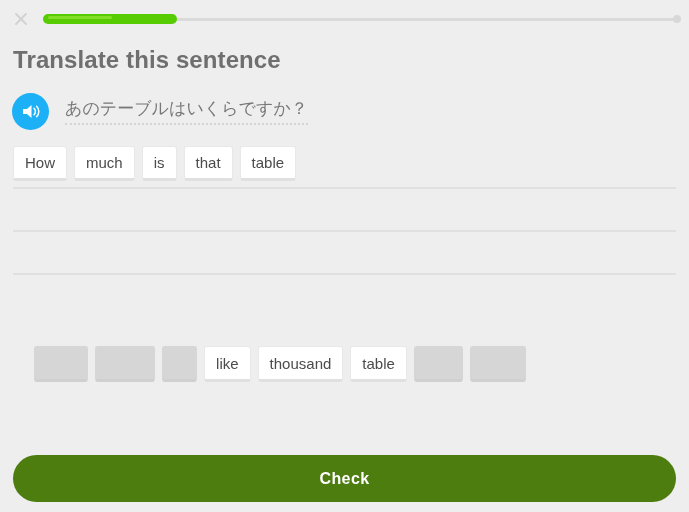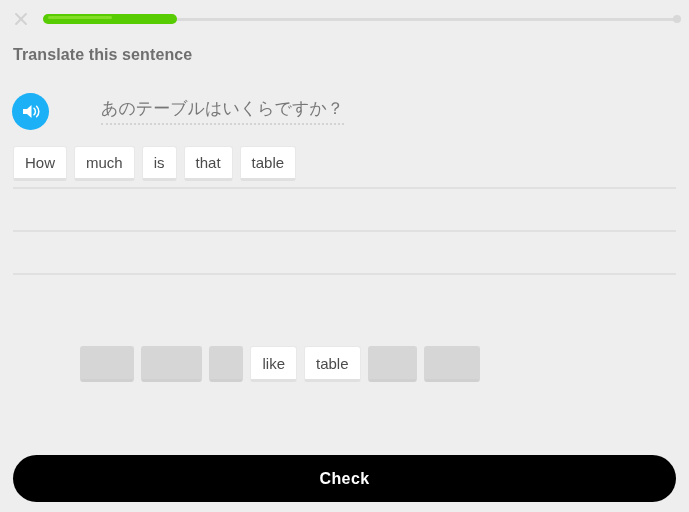--- a/index.html
+++ b/index.html
@@ -94,35 +94,34 @@
     height: 8px;
     border-radius: 50%;
     background: #d8d8d8;
   }
 
   
   .page-title {
     position: absolute;
     left: 13px;
     top: 46px;
-    font-size: 16px;
+    font-size: 24px;
     font-weight: bold;
     color: #6f6f6f;
     letter-spacing: .1px;
     white-space: nowrap;
   }
 
   
   .prompt-row {
     position: absolute;
     left: 12px;
     top: 93px;
     display: flex;
     align-items: center;
-    gap: 36px;
   }
   .speaker-btn {
     width: 37px;
     height: 37px;
     flex: 0 0 37px;
     border-radius: 50%;
     background: #1cb0f6;
     display: flex;
     align-items: center;
     justify-content: center;
@@ -213,21 +212,21 @@
 
   
   .check-btn {
     position: absolute;
     left: 13px;
     top: 455px;
     width: 663px;
     height: 47px;
     border: none;
     border-radius: 24px;
-    background: #000000;
+    background: #4d7c0f;
     color: #ffffff;
     font-size: 16px;
     font-weight: bold;
     font-family: "Liberation Sans", "DejaVu Sans", sans-serif;
     letter-spacing: .4px;
     cursor: pointer;
   }
 </style>
 </head>
 <body>
@@ -266,18 +265,19 @@
   </div>
   <div class="answer-line"></div>
   <div class="answer-line"></div>
 </div>
 
 <div class="wordbank">
   <span class="bank-tile used">How</span>
   <span class="bank-tile used">much</span>
   <span class="bank-tile used">is</span>
   <span class="bank-tile">like</span>
+  <span class="bank-tile">thousand</span>
   <span class="bank-tile">table</span>
   <span class="bank-tile used">that</span>
   <span class="bank-tile used">table</span>
 </div>
 
 <button class="check-btn">Check</button>
 
 </body></html>

